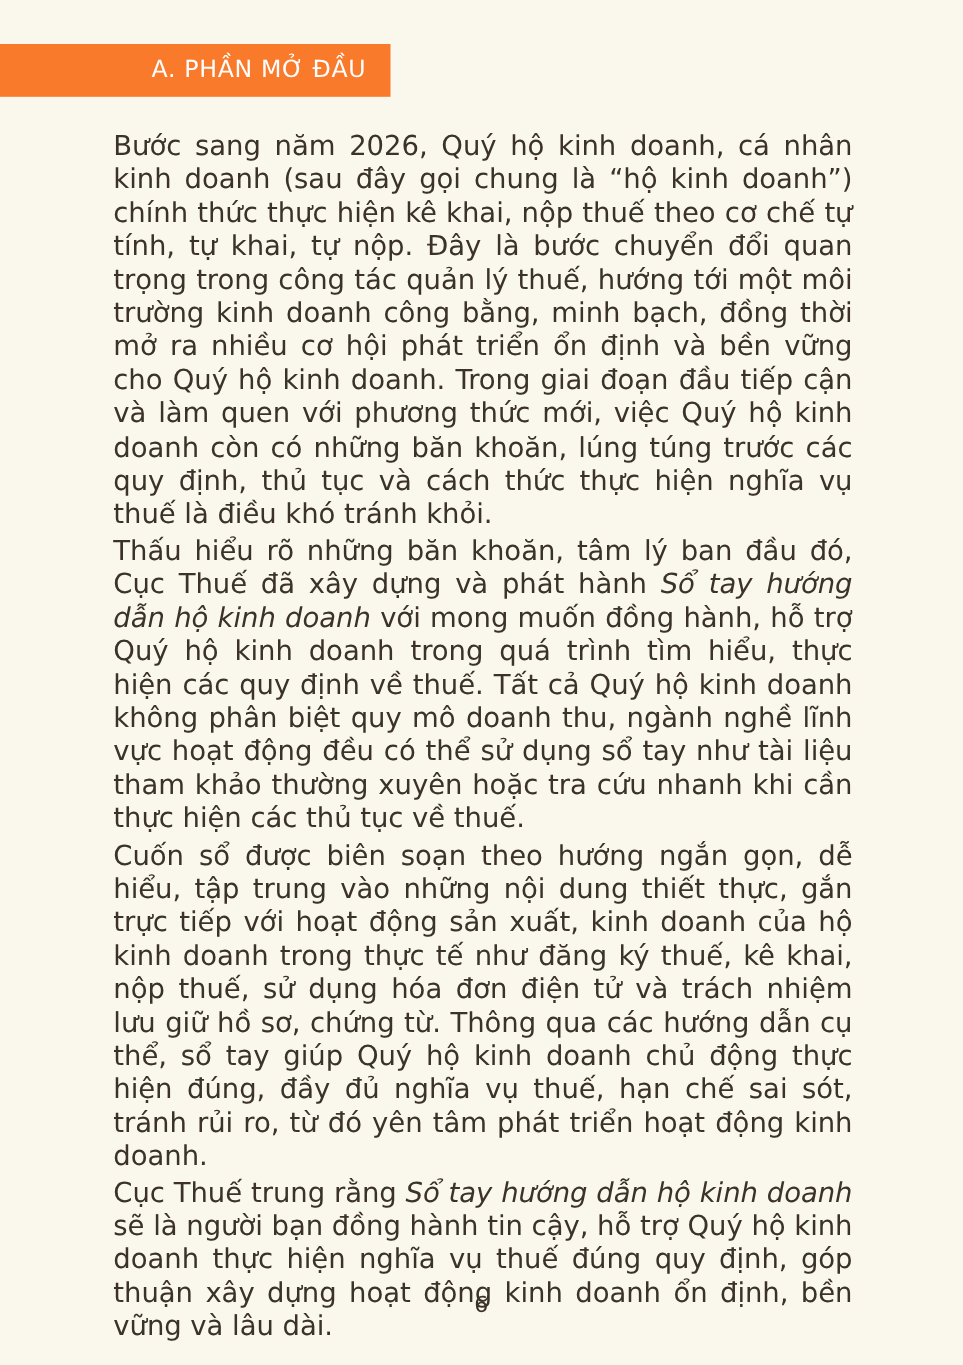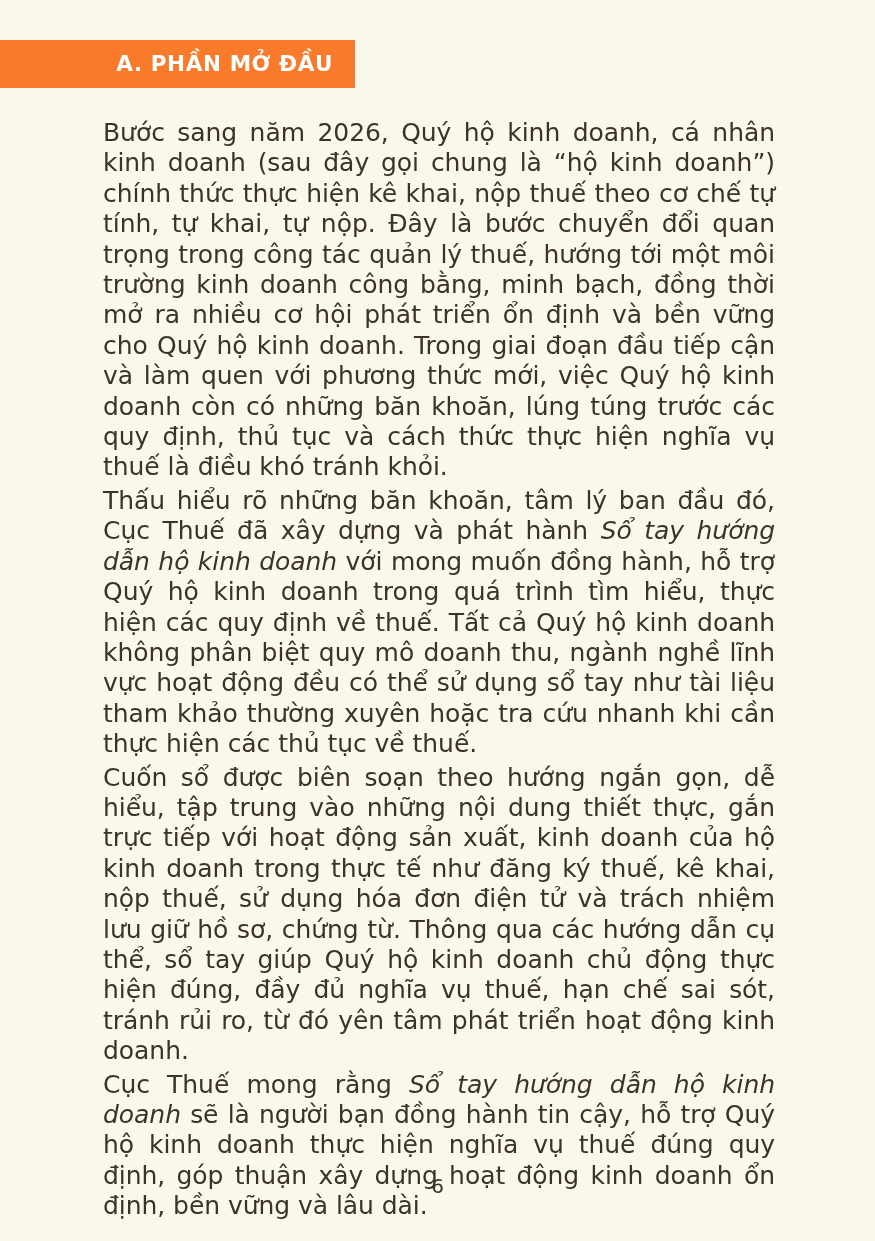--- a/index.html
+++ b/index.html
@@ -34,21 +34,21 @@
     background: #f97a2b;
     display: flex;
     align-items: center;
     justify-content: flex-end;
     box-sizing: border-box;
     padding-right: 22px;
   }
   .section-banner .banner-title {
     color: #ffffff;
     font-size: 21.5px;
-    font-weight: 700;
+    font-weight: 400;
     letter-spacing: 0.6px;
     line-height: 1;
     white-space: nowrap;
     font-family: "DejaVu Sans", "Liberation Sans", sans-serif;
   }
 
   
   .content {
     position: absolute;
     left: 103px;
@@ -108,19 +108,19 @@
   <div class="content">
 
 
     <p class="para">Bước sang năm 2026, Quý hộ kinh doanh, cá nhân kinh doanh (sau đây gọi chung là “hộ kinh doanh”) chính thức thực hiện kê khai, nộp thuế theo cơ chế tự tính, tự khai, tự nộp. Đây là bước chuyển đổi quan trọng trong công tác quản lý thuế, hướng tới một môi trường kinh doanh công bằng, minh bạch, đồng thời mở ra nhiều cơ hội phát triển ổn định và bền vững cho Quý hộ kinh doanh. Trong giai đoạn đầu tiếp cận và làm quen với phương thức mới, việc Quý hộ kinh doanh còn có những băn khoăn, lúng túng trước các quy định, thủ tục và cách thức thực hiện nghĩa vụ thuế là điều khó tránh khỏi.</p>
 
     <p class="para"><span>Thấu hiểu rõ những băn khoăn, tâm lý ban đầu đó, Cục Thuế đã xây dựng và phát hành </span><span class="bi">Sổ tay hướng dẫn hộ kinh doanh</span><span> với mong muốn đồng hành, hỗ trợ Quý hộ kinh doanh trong quá trình tìm hiểu, thực hiện các quy định về thuế. Tất cả Quý hộ kinh doanh không phân biệt quy mô doanh thu, ngành nghề lĩnh vực hoạt động đều có thể sử dụng sổ tay như tài liệu tham khảo thường xuyên hoặc tra cứu nhanh khi cần thực hiện các thủ tục về thuế.</span></p>
 
     <p class="para">Cuốn sổ được biên soạn theo hướng ngắn gọn, dễ hiểu, tập trung vào những nội dung thiết thực, gắn trực tiếp với hoạt động sản xuất, kinh doanh của hộ kinh doanh trong thực tế như đăng ký thuế, kê khai, nộp thuế, sử dụng hóa đơn điện tử và trách nhiệm lưu giữ hồ sơ, chứng từ. Thông qua các hướng dẫn cụ thể, sổ tay giúp Quý hộ kinh doanh chủ động thực hiện đúng, đầy đủ nghĩa vụ thuế, hạn chế sai sót, tránh rủi ro, từ đó yên tâm phát triển hoạt động kinh doanh.</p>
 
 
-    <p class="para"><span>Cục Thuế mong rằng </span><span class="bi">Sổ tay hướng dẫn hộ kinh doanh</span><span> sẽ là người bạn đồng hành tin cậy, hỗ trợ Quý hộ kinh doanh thực hiện nghĩa vụ thuế đúng quy định, góp thuận xây dựng hoạt động kinh doanh ổn định, bền vững và lâu dài.</span></p>
+    <p class="para"><span>Cục Thuế trung rằng </span><span class="bi">Sổ tay hướng dẫn hộ kinh doanh</span><span> sẽ là người bạn đồng hành tin cậy, hỗ trợ Quý hộ kinh doanh thực hiện nghĩa vụ thuế đúng quy định, góp thuận xây dựng hoạt động kinh doanh ổn định, bền vững và lâu dài.</span></p>
 
   </div>
 
   <div class="page-number">6</div>
 
 </div>
 
 </body></html>

